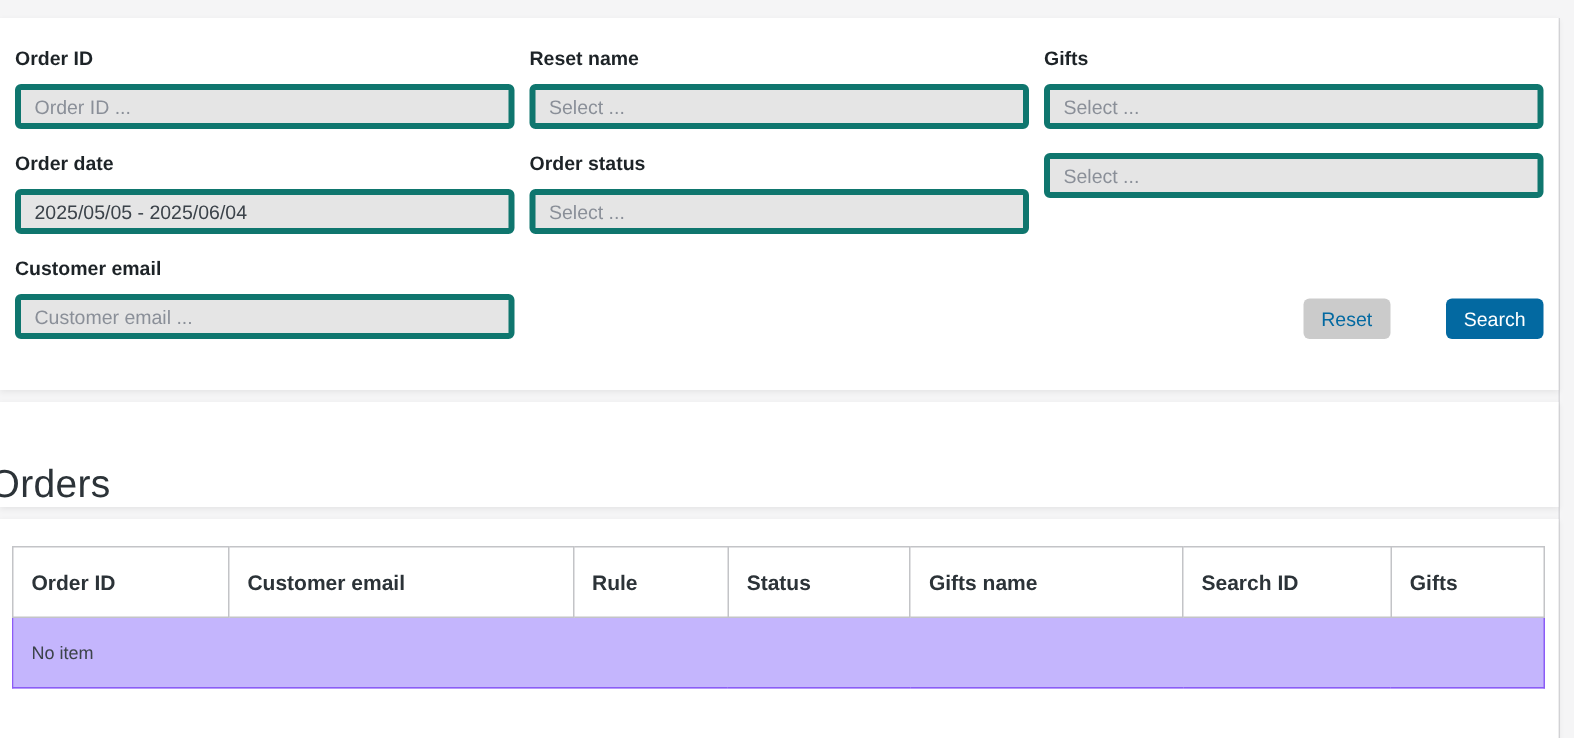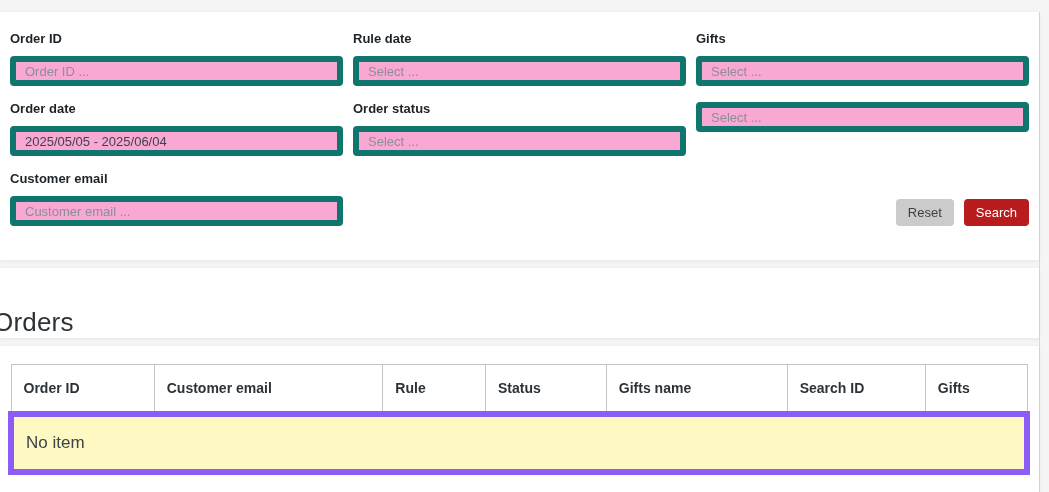--- a/index.html
+++ b/index.html
@@ -34,49 +34,49 @@
     display: block;
     font-size: 13px;
     font-weight: bold;
     color: #1d2327;
     margin-bottom: 10px;
     line-height: 14px;
   }
   .field input {
     width: 100%;
     height: 30px;
-    border: 6px solid #0f766e;
+    border: 4px solid #0f766e;
     border-radius: 4px;
     padding: 0 9px;
     font-family: "Liberation Sans", "DejaVu Sans", sans-serif;
     font-size: 13px;
     color: #3c434a;
-    background: #f9a8d4;
+    background: #e5e5e5;
     outline: none;
   }
   .field input::placeholder { color: #8a8f98; opacity: 1; }
   .actions {
     display: flex;
     justify-content: flex-end;
     align-items: flex-end;
     gap: 10px;
     padding-bottom: 0px;
   }
   .btn {
     height: 27px;
     padding: 0 12px;
     border: none;
     border-radius: 4px;
     font-family: "Liberation Sans", "DejaVu Sans", sans-serif;
     font-size: 13px;
     cursor: pointer;
     line-height: 27px;
   }
-  .btn-reset { background: #cbcbcb; color: #404040; }
-  .btn-search { background: #b91c1c; color: #ffffff; }
+  .btn-reset { background: #cbcbcb; color: #0369a1; }
+  .btn-search { background: #0369a1; color: #ffffff; margin-left: 27px; }
   
   .heading-card {
     margin-top: 8px;
     height: 70px;
     display: flex;
     align-items: flex-end;
   }
   .orders-title {
     font-size: 26px;
     font-weight: 400;
@@ -98,23 +98,23 @@
   .orders-table th {
     border: 1px solid #c3c4c7;
     background: #ffffff;
     font-size: 14px;
     font-weight: bold;
     color: #2c3338;
     text-align: left;
     padding: 15px 12px;
   }
   .orders-table td.empty-cell {
-    border: 6px solid #8b5cf6;
-    background: #fef9c3;
-    font-size: 17px;
+    border: 1px solid #8b5cf6;
+    background: #c4b5fd;
+    font-size: 12px;
     color: #3c434a;
     padding: 16px 12px;
   }
   .col-0 { width: 14.1%; } .col-1 { width: 22.5%; } .col-2 { width: 10.1%; }
   .col-3 { width: 11.9%; margin-top: 32px; } .col-4 { width: 17.8%; } .col-5 { width: 13.6%; }
   .col-6 { width: 10.0%; }
 </style>
 </head>
 <body>
 
@@ -122,21 +122,21 @@
 
   <div class="card filter-card">
     <div class="filter-grid">
 
       <div class="field">
         <label>Order ID</label>
         <input type="text" placeholder="Order ID ..." style="">
       </div>
 
       <div class="field">
-        <label>Rule date</label>
+        <label>Reset name</label>
         <input type="text" placeholder="Select ..." style="">
       </div>
 
       <div class="field">
         <label>Gifts</label>
         <input type="text" placeholder="Select ..." style="">
       </div>
 
       <div class="field">
         <label>Order date</label>

